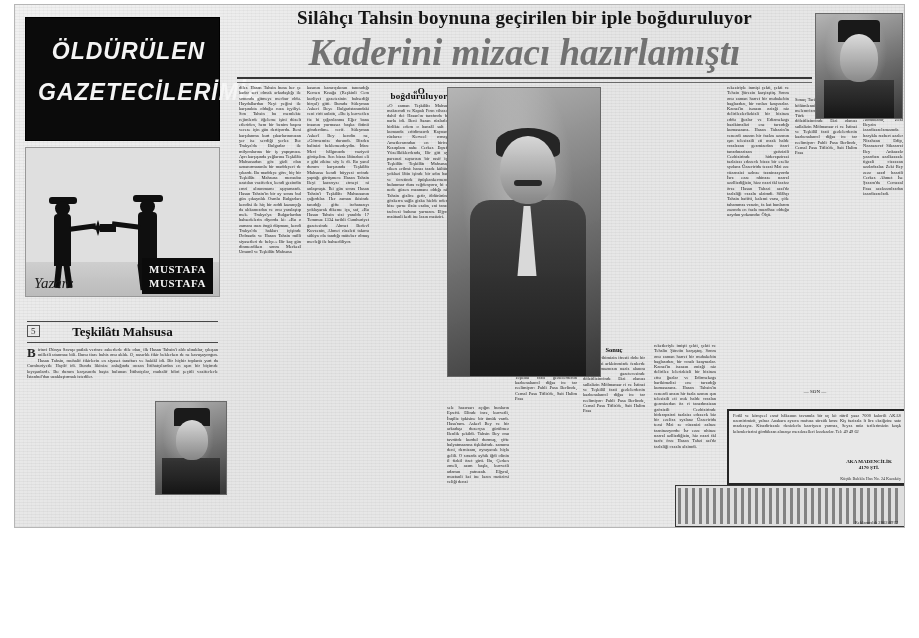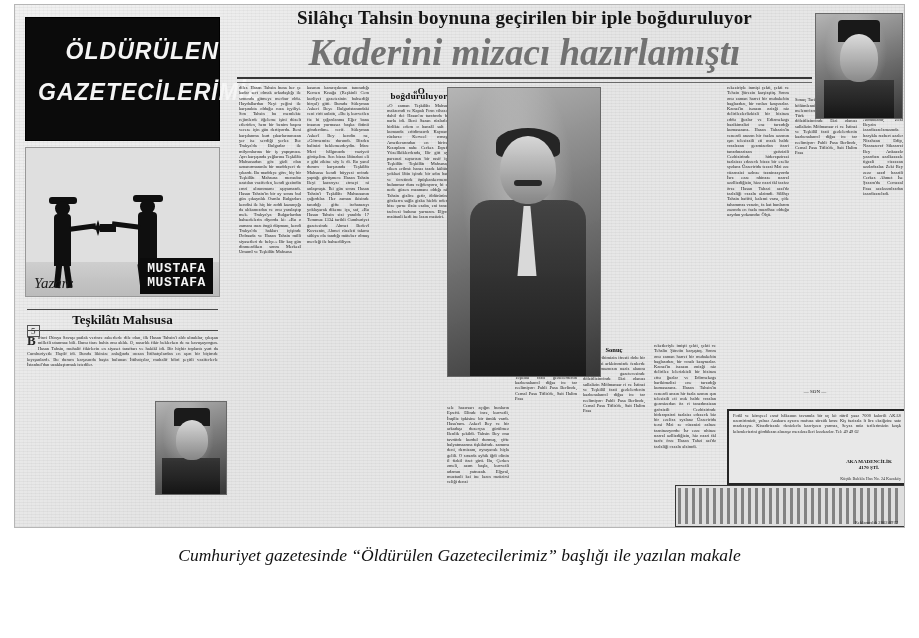--- a/index.html
+++ b/index.html
@@ -93,21 +93,21 @@
     background: #111;
     border: 1px solid #000;
   }
   .title-block .tl1,
   .title-block .tl2 {
     color: #f2efe6;
     font-family: "Liberation Sans", sans-serif;
     font-weight: bold;
     font-style: italic;
     letter-spacing: 1px;
-    text-align: right;
+    text-align: center;
     padding-left: 12px;
   }
   .title-block .tl1 { font-size: 23px; padding-top: 20px; }
   .title-block .tl2 { font-size: 23px; padding-top: 14px; }
 
   .illus {
     position: relative;
     margin: 6px 6px 0 6px;
     height: 148px;
     background: #dedad0;
@@ -152,30 +152,30 @@
     font-style: italic;
     font-size: 15px;
     color: #222;
   }
   .byline-box {
     position: absolute;
     right: 6px;
     bottom: 2px;
     background: #111;
     color: #f2efe6;
-    font-family: Liberation Mono, monospace;
-    font-weight: bold;
-    font-size: 13px;
+    font-family: Liberation Serif, serif;
+    font-weight: bold;
+    font-size: 11px;
     line-height: 14px;
     padding: 4px 7px;
     text-align: center;
     letter-spacing: 0.6px;
   }
   .sec-head {
-    margin: 12px 8px 2px 8px;
+    margin: 24px 8px 2px 8px;
     font-family: "Liberation Serif", serif;
     font-weight: bold;
     font-size: 13px;
     text-align: center;
     color: #141414;
     border-top: 1px solid #4a4a4a;
     border-bottom: 1px solid #4a4a4a;
     padding: 2px 0;
   }
   .tinytext {
@@ -545,16 +545,15 @@
       <div class="ad-foot">Küçük Balıkla Han No. 24 Kazaköy</div>
     </div>
 
     <div class="ad ad-2">
       <div class="stripes"></div>
     </div>
     <div class="colophon">Reklamcılık 2802:8977</div>
   </div>
 
   <div class="caption">
-    <span class="l1">Cumhuriyet gazetesinde “Öldürülen Gazetecilerimiz” başlığı ile yazılan makale</span>
   </div>
 
 </div>
 
 </body></html>

